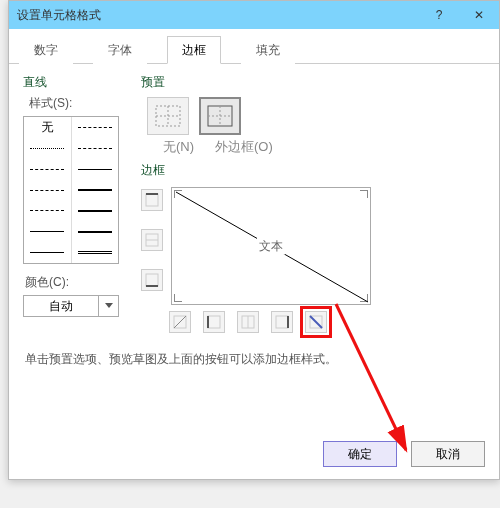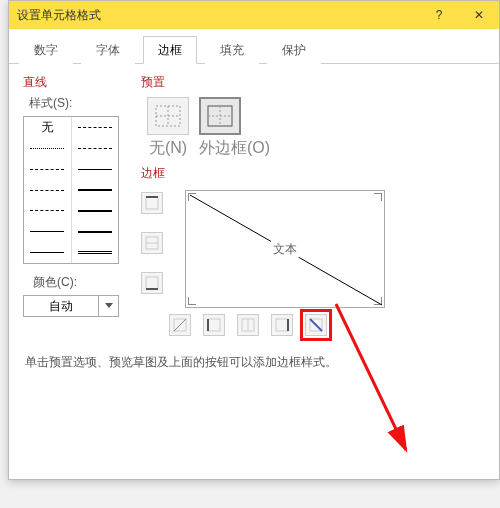--- a/index.html
+++ b/index.html
@@ -1,50 +1,50 @@
 <!DOCTYPE html>
 <html><head>
 <meta charset="utf-8">
 <style>
   * { box-sizing: border-box; font-family: "SimSun", "Microsoft YaHei", sans-serif; font-size: 12px; }
   body { margin: 0; background: #f0f0f0; width: 500px; height: 508px; position: relative; }
   .dialog { position: absolute; left: 8px; top: 0; width: 492px; height: 480px; background: #fff; border: 1px solid #bbb; box-shadow: 0 2px 8px rgba(0,0,0,.2); }
-  .titlebar { height: 28px; background: #fde047; display: flex; align-items: center; padding-left: 8px; }
+  .titlebar { height: 28px; background: #7dd3fc; display: flex; align-items: center; padding-left: 8px; }
   .titlebar .title { flex: 1; color: #333; }
   .titlebar .btn { width: 40px; height: 28px; display: flex; align-items: center; justify-content: center; color: #333; }
-  .tabs-row { display: flex; padding: 6px 10px 0 10px; border-bottom: 1px solid #ccc; gap: 8px; }
+  .tabs-row { display: flex; padding: 6px 10px 0 10px; border-bottom: 1px solid #ccc; gap: 20px; }
   .tab { padding: 5px 14px 4px; color: #555; border: 1px solid transparent; border-bottom: none; position: relative; top: 1px; background: #fff; }
   .tab.active { border-color: #ccc; border-bottom: 1px solid #fff; color: #000; }
   .body { padding: 10px 14px; }
   .cols { display: flex; gap: 18px; }
   .left { width: 100px; }
-  .section-label { color: #b91c1c; margin-bottom: 4px; }
+  .section-label { color: #14532d; margin-bottom: 4px; }
   .style-label { color: #555; margin: 4px 6px; }
   .style-list { border: 1px solid #aaa; width: 96px; height: 148px; display: flex; }
   .style-col { width: 48px; display: flex; flex-direction: column; }
   .style-col + .style-col { border-left: 1px solid #ddd; }
   .style-cell { flex: 1; display: flex; align-items: center; justify-content: center; }
   .lw { width: 34px; border-top: 1px solid #000; }
   .lw.dash1 { border-top: 1px dashed #000; }
   .lw.dot { border-top: 1px dotted #000; }
   .lw.thick { border-top: 2px solid #000; }
   .lw.dbl { height: 3px; border-top: 1px solid #000; border-bottom: 1px solid #000; width: 34px; }
-  .color-label { color: #555; margin: 10px 10px 4px; }
+  .color-label { color: #555; margin: 10px 2px 4px; }
   .color-combo { display: flex; }
   .color-combo .val { border: 1px solid #aaa; width: 76px; height: 22px; display: flex; align-items: center; justify-content: center; }
   .color-combo .drop { border: 1px solid #aaa; border-left: none; width: 20px; height: 22px; display: flex; align-items: center; justify-content: center; }
   .right { flex: 1; }
   .preset-row { display: flex; gap: 10px; margin: 6px 0 4px 6px; }
   .preset { width: 42px; text-align: center; }
   .preset .box { width: 42px; height: 38px; border: 1px solid #ccc; background: #f2f2f2; display: flex; align-items: center; justify-content: center; margin-bottom: 3px; }
   .preset.active .box { border: 2px solid #888; background: #e8e8e8; }
   svg.grid { stroke: #999; }
-  .preset .cap { color: #888; font-size: 16px; white-space: nowrap; }
+  .preset .cap { color: #888; font-size: 13px; white-space: nowrap; margin-left: 16px; }
   .border-area { margin-top: 6px; }
-  .preview-wrap { display: flex; gap: 22px; }
+  .preview-wrap { display: flex; gap: 8px; }
   .side-btns { width: 22px; display: flex; flex-direction: column; gap: 18px; margin-top: 4px; }
   .sbtn { width: 22px; height: 22px; border: 1px solid #ccc; background: #f4f4f4; display: flex; align-items: center; justify-content: center; }
   .preview { border: 1px solid #aaa; width: 200px; height: 118px; position: relative; margin-top: 2px; }
   .preview .corner { position: absolute; width: 8px; height: 8px; }
   .preview .corner.tl { left: 2px; top: 2px; border-left: 1px solid #888; border-top: 1px solid #888; }
   .preview .corner.tr { right: 2px; top: 2px; border-right: 1px solid #888; border-top: 1px solid #888; }
   .preview .corner.bl { left: 2px; bottom: 2px; border-left: 1px solid #888; border-bottom: 1px solid #888; }
   .preview .corner.br { right: 2px; bottom: 2px; border-right: 1px solid #888; border-bottom: 1px solid #888; }
   .preview .diag { position: absolute; left: 0; top: 0; }
   .preview .txt { position: absolute; left: 50%; top: 50%; transform: translate(-50%,-50%); color: #666; background: #fff; padding: 0 2px; }
@@ -65,21 +65,20 @@
     <span class="title">设置单元格格式</span>
     <div class="btn">?</div>
     <div class="btn">✕</div>
   </div>
 
   <div class="tabs-row">
     <div class="tab">数字</div>
     <div class="tab">字体</div>
     <div class="tab active">边框</div>
     <div class="tab">填充</div>
-    <div class="tab">保护</div>
   </div>
 
   <div class="body">
     <div class="cols">
       <div class="left">
         <div class="section-label">直线</div>
         <div class="style-label">样式(S):</div>
         <div class="style-list">
           <div class="style-col">
             <div class="style-cell">
@@ -230,20 +229,24 @@
                 </svg>
               </div>
           </div>
         </div>
       </div>
     </div>
 
     <div class="hint">单击预置选项、预览草图及上面的按钮可以添加边框样式。</div>
   </div>
 
+  <div class="footer">
+    <div class="btn-main primary">确定</div>
+    <div class="btn-main">取消</div>
+  </div>
 </div>
 
 <svg class="arrow" width="120" height="170">
   <defs>
       <marker id="ah" markerWidth="10" markerHeight="10" refX="8" refY="3" orient="auto">
         <path d="M0,0 L0,6 L9,3 z" fill="#e11"></path>
       </marker>
     </defs>
   <line x1="8" y1="4" x2="78" y2="150" stroke="#e11" stroke-width="3" marker-end="url(#ah)"></line>
 </svg>

